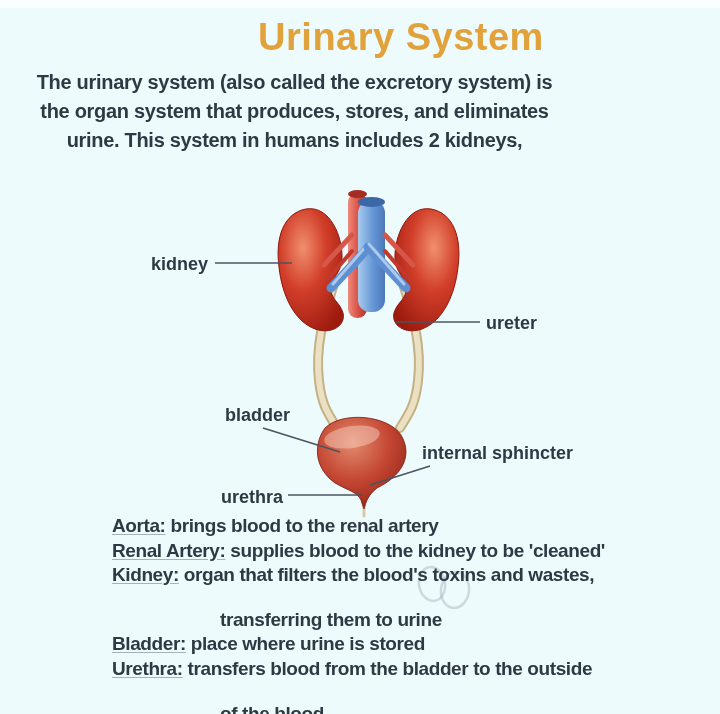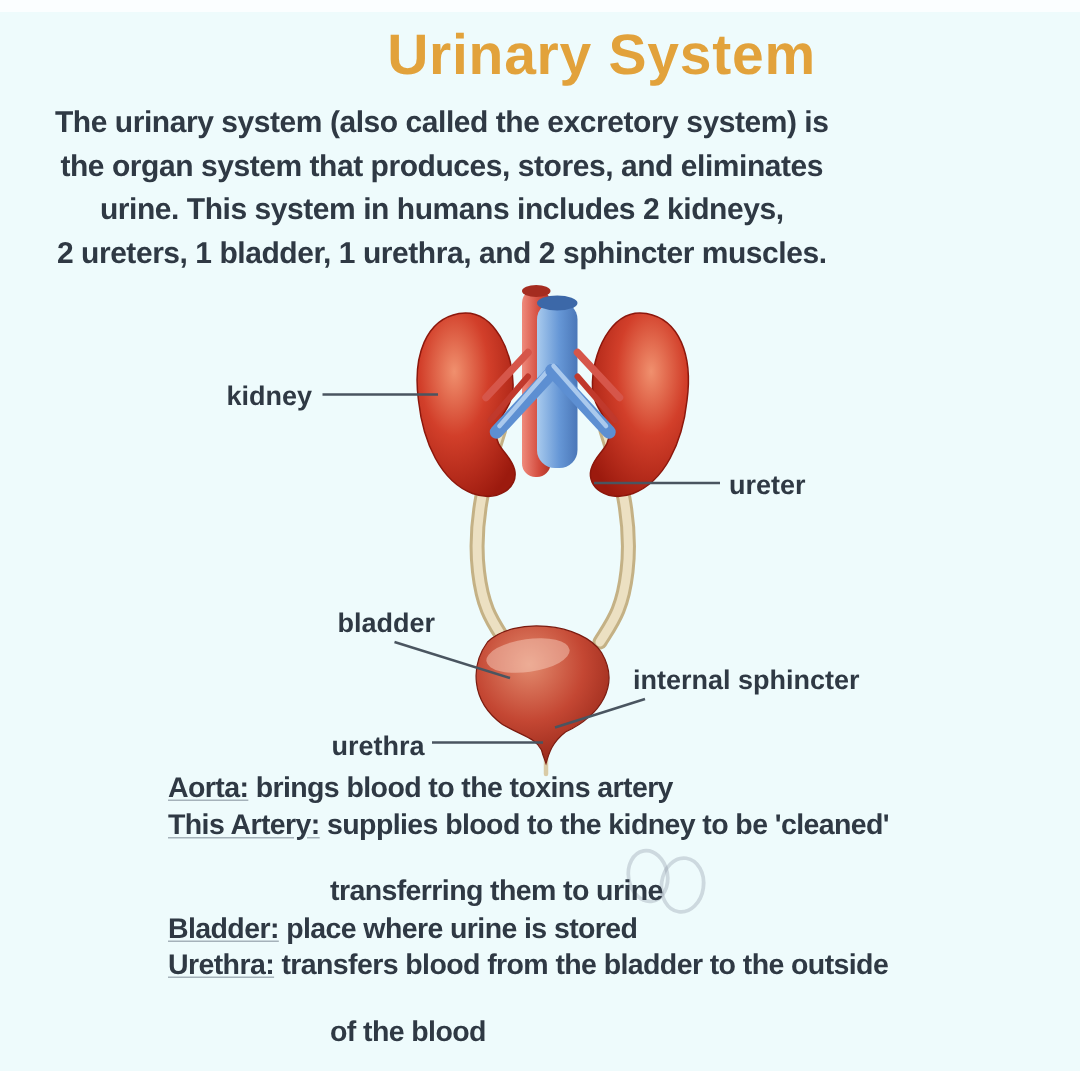--- a/index.html
+++ b/index.html
@@ -32,21 +32,20 @@
 
 <div class="page">
   <div class="topstrip"></div>
 
   <div class="title">Urinary System</div>
 
   <div class="intro">
     <div>The urinary system (also called the excretory system) is</div>
     <div>the organ system that produces, stores, and eliminates</div>
     <div>urine. This system in humans includes 2 kidneys,</div>
-    <div>2 ureters, 1 bladder, 1 urethra, and 2 sphincter muscles.</div>
   </div>
 
   <svg class="diagram" width="520" height="330" viewBox="0 0 520 330" xmlns="http://www.w3.org/2000/svg">
     <defs>
       <radialGradient id="gk" cx="38%" cy="32%" r="78%">
         <stop offset="0%" stop-color="#f0906e"></stop>
         <stop offset="45%" stop-color="#d23f2a"></stop>
         <stop offset="100%" stop-color="#9c1a0e"></stop>
       </radialGradient>
       <linearGradient id="ga" x1="0" y1="0" x2="1" y2="0">
@@ -113,20 +112,21 @@
     <text x="322" y="274">internal sphincter</text>
     <text x="183" y="318" text-anchor="end">urethra</text>
   </svg>
 
   <svg class="watermark" width="70" height="70" viewBox="0 0 70 70" xmlns="http://www.w3.org/2000/svg">
     <ellipse cx="27" cy="34" rx="13" ry="17" transform="rotate(-10 27 34)" fill="none" stroke="rgba(130,140,155,0.30)" stroke-width="2.5"></ellipse>
     <ellipse cx="50" cy="40" rx="14" ry="18" transform="rotate(8 50 40)" fill="none" stroke="rgba(130,140,155,0.30)" stroke-width="2.5"></ellipse>
   </svg>
 
   <div class="defs-list">
-    <div class="def"><span class="term">Aorta:</span><span> brings blood to the toxins artery</span></div>
-    <div class="def"><span class="term">This Artery:</span><span> supplies blood to the kidney to be 'cleaned'</span></div>
+    <div class="def"><span class="term">Aorta:</span><span> brings blood to the renal artery</span></div>
+    <div class="def"><span class="term">Renal Artery:</span><span> supplies blood to the kidney to be 'cleaned'</span></div>
+    <div class="def"><span class="term">Kidney:</span><span> organ that filters the blood's toxins and wastes,</span></div>
     <div class="def cont">transferring them to urine</div>
     <div class="def"><span class="term">Bladder:</span><span> place where urine is stored</span></div>
     <div class="def"><span class="term">Urethra:</span><span> transfers blood from the bladder to the outside</span></div>
     <div class="def cont">of the blood</div>
   </div>
 </div>
 
 </body></html>

